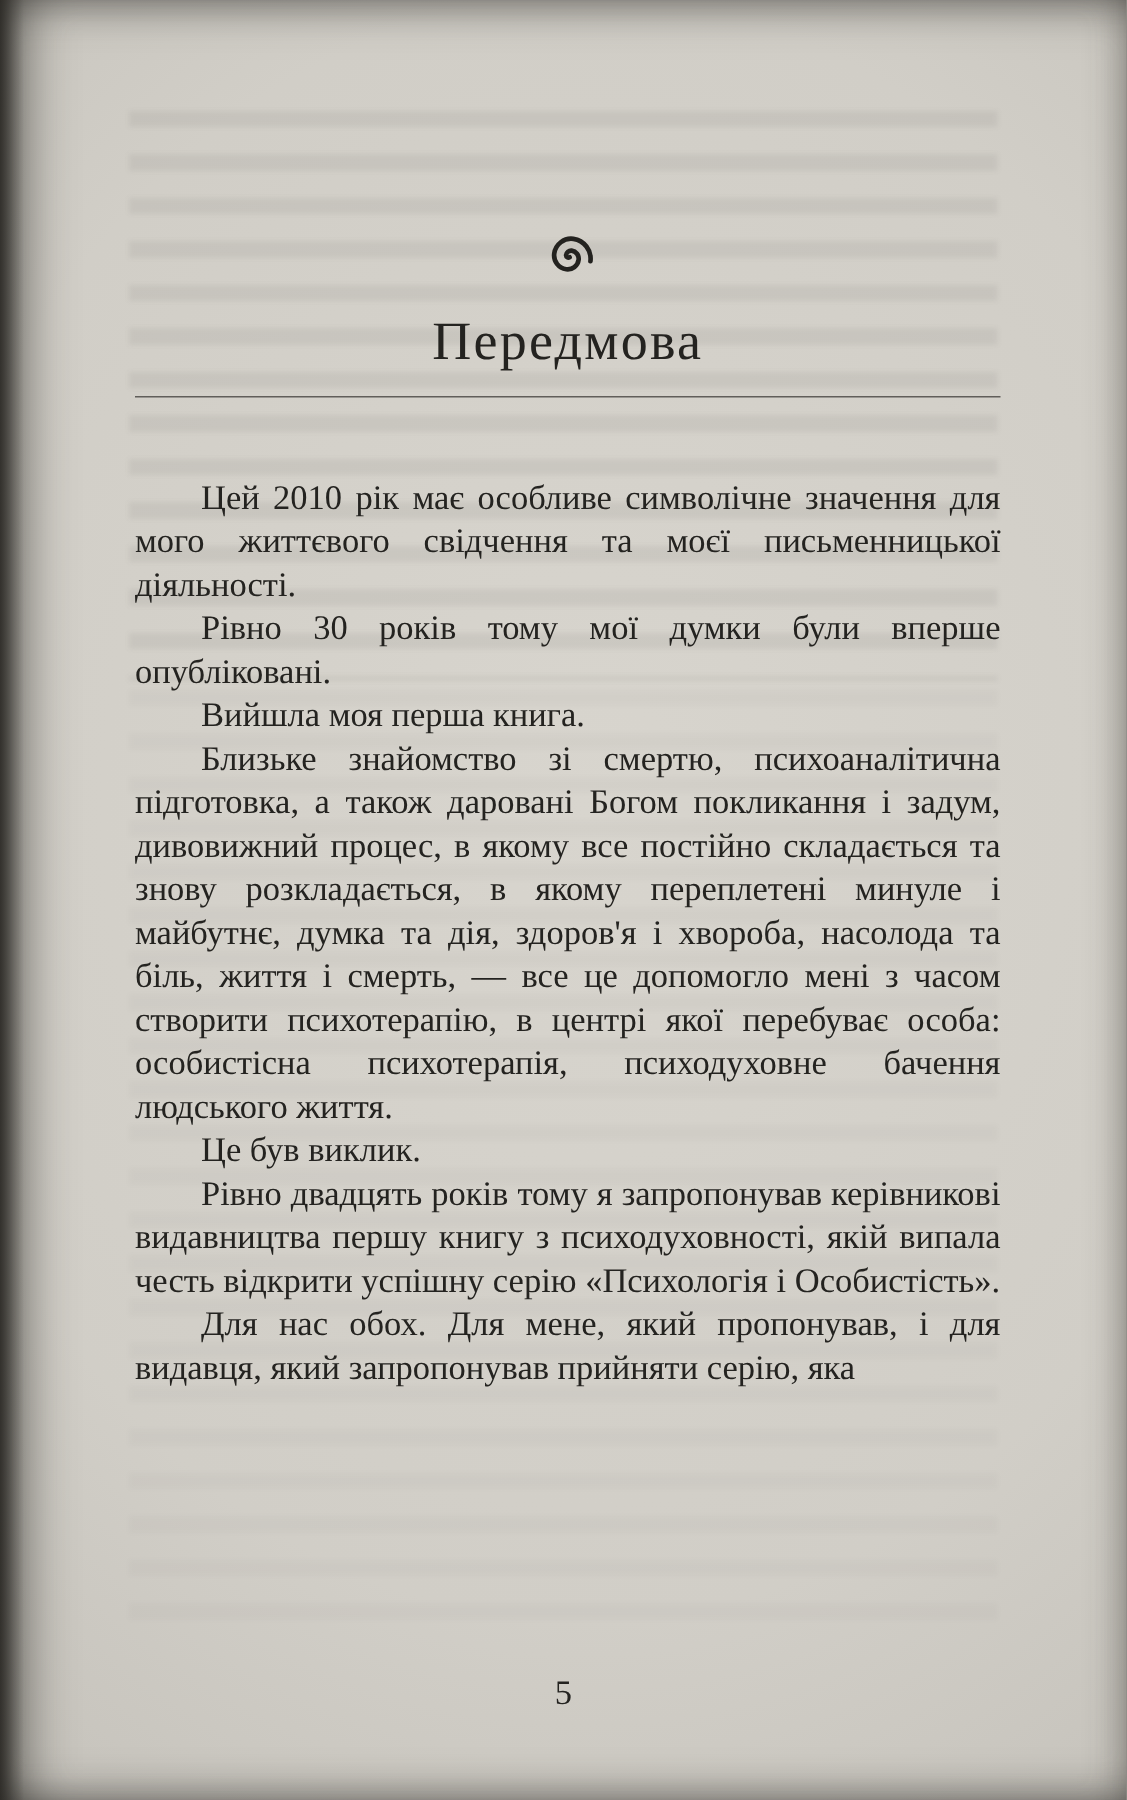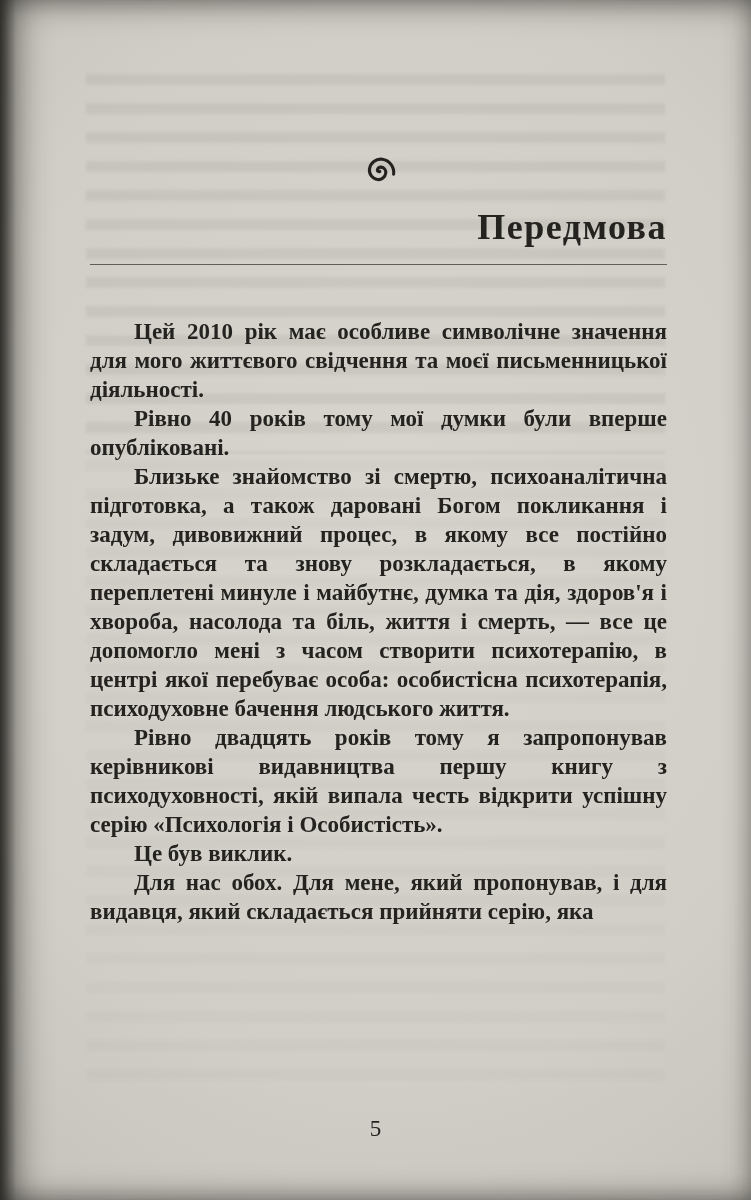--- a/index.html
+++ b/index.html
@@ -81,44 +81,43 @@
     height: 42px;
     margin: 150px auto 0;
     display: flex;
     align-items: center;
     justify-content: center;
   }
 
   .chapter-title {
     margin: 14px 0 0;
     font-size: 36px;
-    font-weight: 700;
+    font-weight: 400;
     letter-spacing: 1.5px;
-    text-align: right;
+    text-align: center;
   }
 
   .title-rule {
     height: 1px;
     background: #4c4a46;
     margin-top: 16px;
     opacity: 0.85;
   }
 
   .body-text {
     margin-top: 52px;
     font-size: 23px;
     line-height: 29px;
     text-align: justify;
     hyphens: auto;
   }
 
   .body-text p {
     margin: 0;
     text-indent: 44px;
-    font-weight: bold;
   }
 
   .page-number {
     position: absolute;
     left: 0;
     right: 0;
     bottom: 58px;
     text-align: center;
     font-size: 23px;
     z-index: 4;
@@ -146,25 +145,26 @@
                  a10.7 10.7 0 0 1 9.1 11.9" fill="none" stroke="#23221f" stroke-width="2.5" stroke-linecap="round"></path>
       </svg>
     </div>
 
     <h1 class="chapter-title">Передмова</h1>
 
     <div class="title-rule"></div>
 
     <div class="body-text">
       <p>Цей 2010 рік має особливе символічне значення для мого життєвого свідчення та моєї письменницької діяльності.</p>
-      <p>Рівно 40 років тому мої думки були вперше опубліковані.</p>
+      <p>Рівно 30 років тому мої думки були вперше опубліковані.</p>
+      <p>Вийшла моя перша книга.</p>
       <p>Близьке знайомство зі смертю, психоаналітична підготовка, а також даровані Богом покликання і задум, дивовижний процес, в якому все постійно складається та знову розкладається, в якому переплетені минуле і майбутнє, думка та дія, здоров'я і хвороба, насолода та біль, життя і смерть, — все це допомогло мені з часом створити психотерапію, в центрі якої перебуває особа: особистісна психотерапія, психодуховне бачення людського життя.</p>
+      <p>Це був виклик.</p>
       <p>Рівно двадцять років тому я запропонував керівникові видавництва першу книгу з психодуховності, якій випала честь відкрити успішну серію «Психологія і Особистість».</p>
-      <p>Це був виклик.</p>
-      <p>Для нас обох. Для мене, який пропонував, і для видавця, який складається прийняти серію, яка</p>
+      <p>Для нас обох. Для мене, який пропонував, і для видавця, який запропонував прийняти серію, яка</p>
     </div>
 
   </div>
 
   <div class="page-number">5</div>
 
   <div class="edge-shadow"></div>
   <div class="left-edge"></div>
 
 </div>

